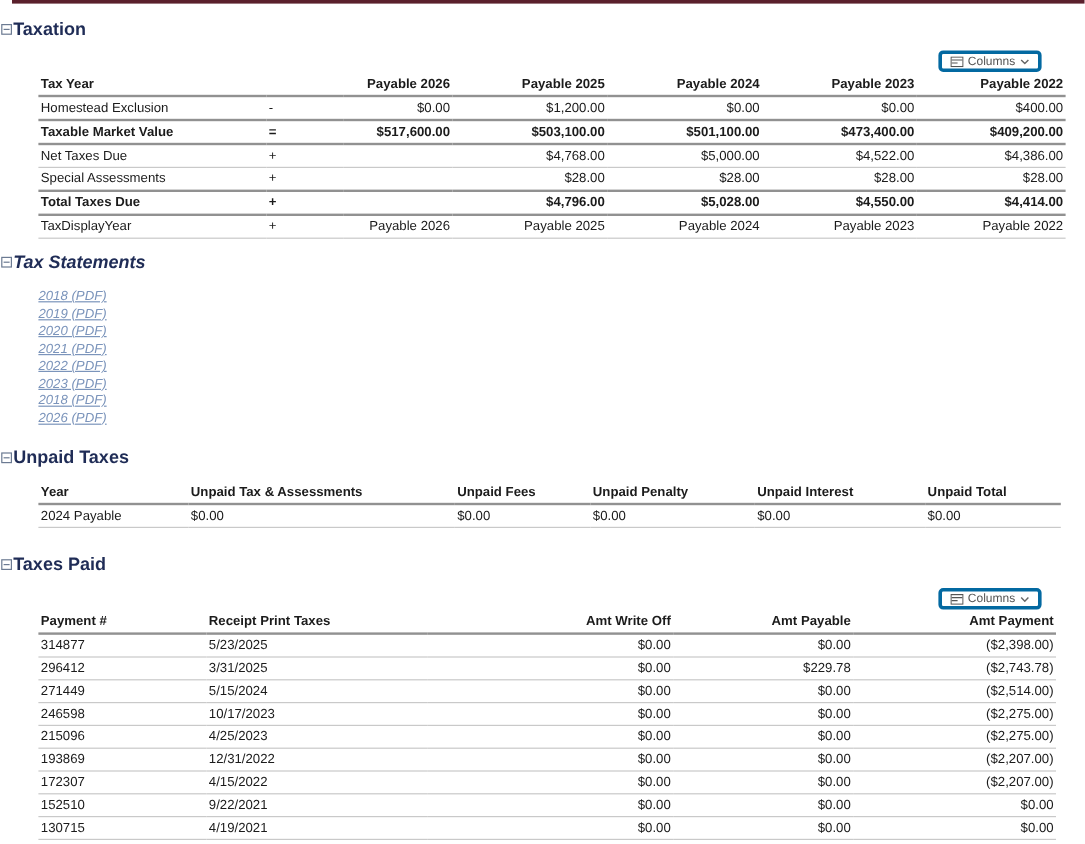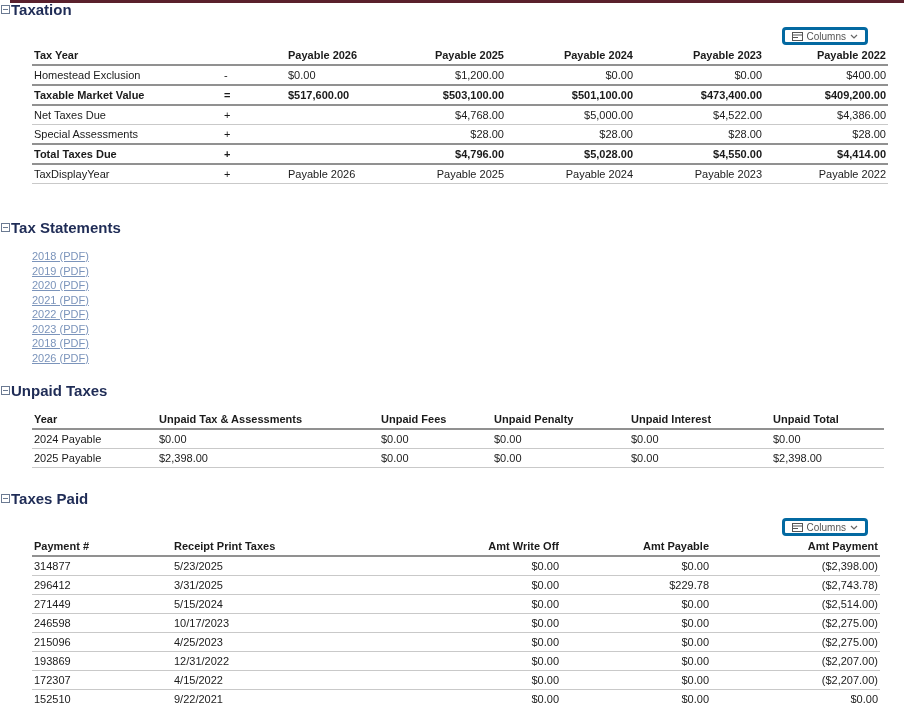--- a/index.html
+++ b/index.html
@@ -7,37 +7,37 @@
   .page { position:relative; width:904px; height:703px; overflow:hidden; background:#fff; }
 
   .topbar { position:absolute; top:0; left:10px; right:0; height:3px; background:#5a202c; }
 
   .sec-head { display:flex; align-items:flex-start; }
   .collapse-icon { width:9px; height:9px; border:1px solid #6b7a92; box-sizing:border-box;
                    position:relative; margin:4px 1px 0 1px; flex:0 0 auto; cursor:pointer; }
   .collapse-icon::after { content:""; position:absolute; left:1px; right:1px; top:3px; height:1px; background:#6b7a92; }
   .sec-title { font-size:15px; font-weight:bold; color:#1f2c56; line-height:17px; }
 
-  #sec-taxation .sec-head { padding-top:1px; }
+  #sec-taxation .sec-head { padding-top:16px; }
 
   .toolbar { display:flex; justify-content:flex-end; margin:9px 36px 2px 0; }
   .columns-btn { display:inline-flex; align-items:center; gap:4px; height:18px; box-sizing:border-box;
                  border:3px solid #0369a1; border-radius:4px; background:#fff; padding:0 7px;
                  font-family:"Liberation Sans", sans-serif; font-size:10px; color:#555; cursor:pointer; }
   .columns-btn svg { display:block; }
 
   table { margin-left:32px; width:828px; border-collapse:collapse; table-layout:fixed; font-size:11px; }
   th { text-align:left; font-weight:bold; padding:2px 2px 3px 2px; border-bottom:2px solid #919191; color:#1b1b1b; }
   td { padding:3px 2px; border-bottom:1px solid #c9c9c9; overflow:hidden; white-space:nowrap; }
   tr.bold td { font-weight:bold; border-top:2px solid #919191; border-bottom:2px solid #919191; }
 
   
   .t-tax .c0 { width:186px; }
   .t-tax .c1 { width:60px; }
-  .t-tax .c2 { width:87px; text-align:left; }
+  .t-tax .c2 { width:87px; text-align:right; }
   .t-tax .c3, .t-tax .c4, .t-tax .c5 { width:125px; text-align:right; }
   .t-tax .c6 { width:120px; text-align:right; }
 
   
   .t-unpaid .c0 { width:121px; }
   .t-unpaid .c1 { width:218px; }
   .t-unpaid .c2 { width:109px; }
   .t-unpaid .c3 { width:133px;margin-top:48px; }
   .t-unpaid .c4 { width:138px; }
   .t-unpaid .c5 { width:109px; }
@@ -45,21 +45,21 @@
   
   .t-paid .c0 { width:136px; }
   .t-paid .c1 { width:180px; }
   .t-paid .c2 { width:201px; text-align:right; }
   .t-paid .c3 { width:146px; text-align:right; }
   .t-paid .c4 { width:165px; text-align:right; }
 
   .links { margin:13px 0 0 32px; }
   .links a { display:block; font-size:11px; line-height:14.5px; color:#7b94bb; text-decoration:underline; cursor:pointer; }
 
-  #sec-statements { margin-top:35px; }
+  #sec-statements { margin-top:11px;font-style:italic; }
   #sec-unpaid { margin-top:17px; }
   #sec-unpaid table { margin-top:12px; }
   #sec-paid { margin-top:22px; }
   #sec-paid .toolbar { margin-top:11px; }
 </style>
 </head>
 <body>
 
 <div class="page">
 
@@ -193,28 +193,20 @@
         </thead>
       <tbody>
           <tr>
             <td class="c0">2024 Payable</td>
             <td class="c1">$0.00</td>
             <td class="c2">$0.00</td>
             <td class="c3">$0.00</td>
             <td class="c4">$0.00</td>
             <td class="c5">$0.00</td>
           </tr>
-          <tr>
-            <td class="c0">2025 Payable</td>
-            <td class="c1">$2,398.00</td>
-            <td class="c2">$0.00</td>
-            <td class="c3">$0.00</td>
-            <td class="c4">$0.00</td>
-            <td class="c5">$2,398.00</td>
-          </tr>
         </tbody>
     </table>
   </div>
 
   <div class="sec" id="sec-paid">
     <div class="sec-head">
       <span class="collapse-icon"></span>
       <span class="sec-title">Taxes Paid</span>
     </div>
     <div class="toolbar">

